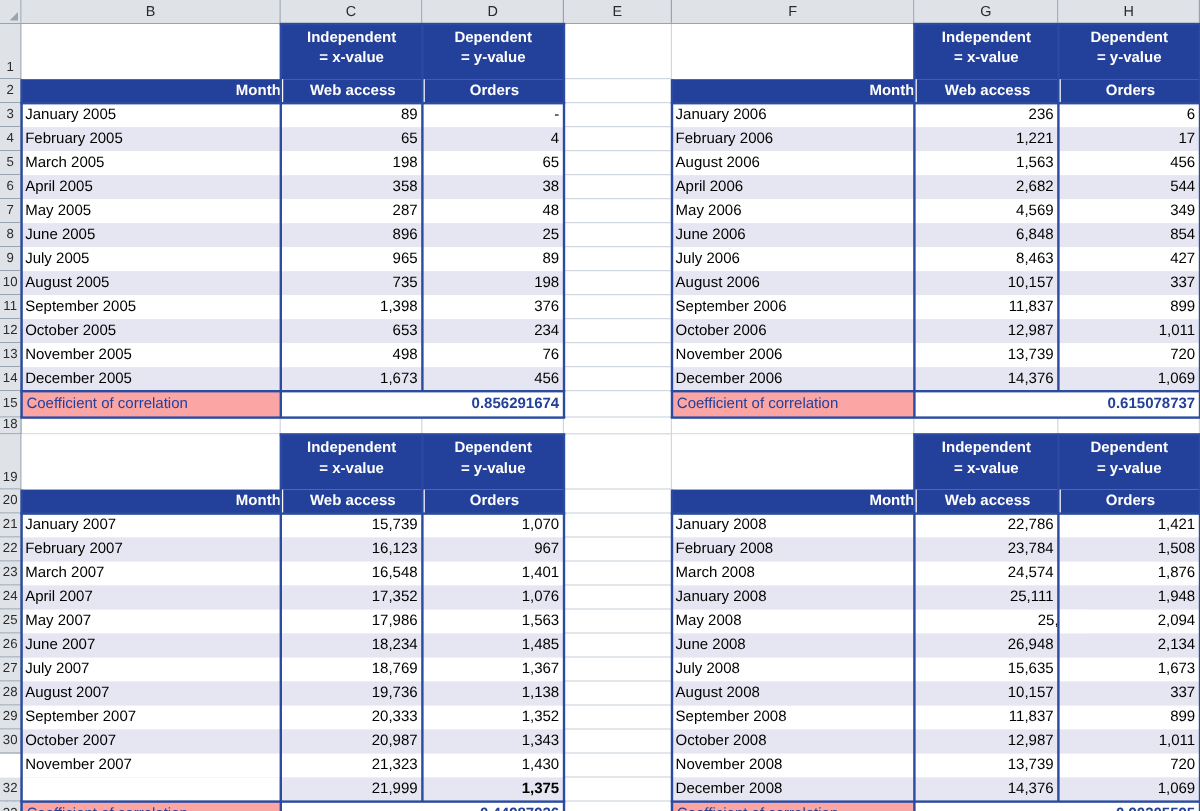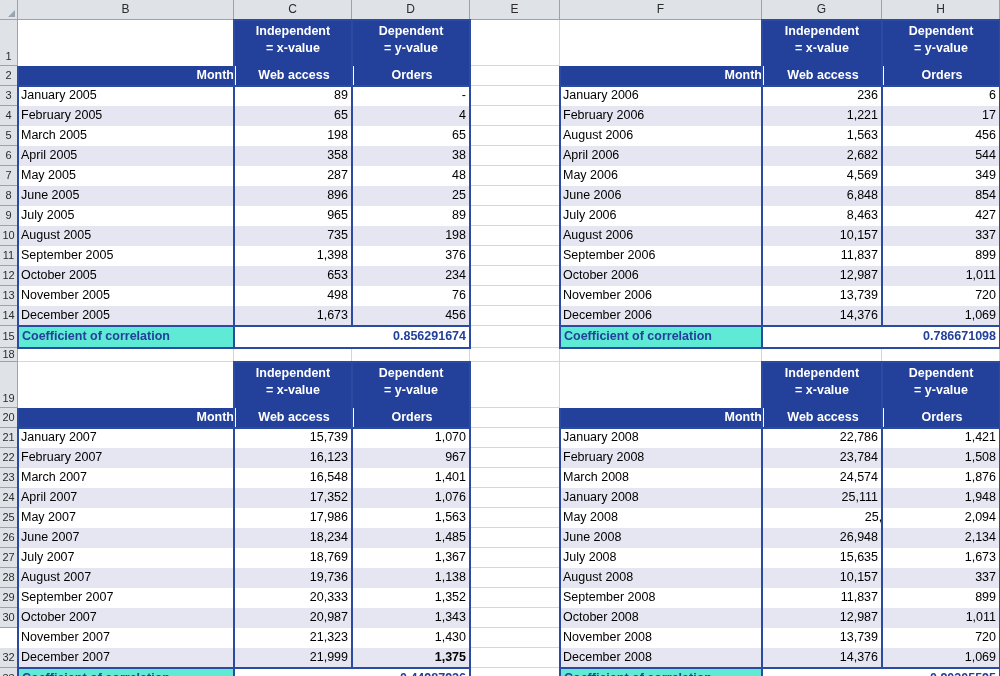--- a/index.html
+++ b/index.html
@@ -126,22 +126,22 @@
     line-height: 19px;
   }
   .hdr-sub {
     text-align: center;
     line-height: 19px;
   }
 
   
   .coef-label {
     color: #23409a;
-    font-weight: bold;
-    background: #5eead4;
+    font-weight: normal;
+    background: #fca5a5;
     text-align: left;
     padding-left: 4px;
     line-height: 21px;
   }
   .coef-value {
     color: #23409a;
     font-weight: bold;
     background: #ffffff;
     text-align: right;
     padding-right: 4px;
@@ -402,21 +402,21 @@
     <div class="cell c-label bg-alt" style="left: 560px; top: 266px; width: 202px; height: 20px;">October 2006</div>
     <div class="cell c-num bg-alt" style="left: 762px; top: 266px; width: 120px; height: 20px;">12,987</div>
     <div class="cell c-num bg-alt" style="left: 882px; top: 266px; width: 118px; height: 20px;">1,011</div>
     <div class="cell c-label bg-white" style="left: 560px; top: 286px; width: 202px; height: 20px;">November 2006</div>
     <div class="cell c-num bg-white" style="left: 762px; top: 286px; width: 120px; height: 20px;">13,739</div>
     <div class="cell c-num bg-white" style="left: 882px; top: 286px; width: 118px; height: 20px;">720</div>
     <div class="cell c-label bg-alt" style="left: 560px; top: 306px; width: 202px; height: 20px;">December 2006</div>
     <div class="cell c-num bg-alt" style="left: 762px; top: 306px; width: 120px; height: 20px;">14,376</div>
     <div class="cell c-num bg-alt" style="left: 882px; top: 306px; width: 118px; height: 20px;">1,069</div>
     <div class="cell coef-label" style="left: 560px; top: 326px; width: 202px; height: 22px;">Coefficient of correlation</div>
-    <div class="cell coef-value" style="left: 762px; top: 326px; width: 238px; height: 22px;">0.786671098</div>
+    <div class="cell coef-value" style="left: 762px; top: 326px; width: 238px; height: 22px;">0.615078737</div>
     <div class="bline bv" style="left: 559px; top: 66px; height: 282px;"></div>
     <div class="bline bv" style="left: 761px; top: 20px; height: 328px;"></div>
     <div class="bline bv" style="left: 881px; top: 20px; height: 306px;"></div>
     <div class="bline bv" style="left: 999px; top: 20px; height: 328px;"></div>
     <div class="bline bh" style="left: 761px; top: 19px; width: 240px;"></div>
     <div class="bline bh" style="left: 559px; top: 85px; width: 442px;"></div>
     <div class="bline bh" style="left: 559px; top: 325px; width: 442px;"></div>
     <div class="bline bh" style="left: 559px; top: 347px; width: 442px;"></div>
     <div class="cell bg-white" style="left: 18px; top: 362px; width: 216px; height: 46px;"></div>
     <div class="cell hdr-navy hdr-two-line" style="left: 234px; top: 362px; width: 118px; height: 46px;">
@@ -456,21 +456,20 @@
     <div class="cell c-num bg-alt" style="left: 352px; top: 568px; width: 118px; height: 20px;">1,138</div>
     <div class="cell c-label bg-white" style="left: 18px; top: 588px; width: 216px; height: 20px;">September 2007</div>
     <div class="cell c-num bg-white" style="left: 234px; top: 588px; width: 118px; height: 20px;">20,333</div>
     <div class="cell c-num bg-white" style="left: 352px; top: 588px; width: 118px; height: 20px;">1,352</div>
     <div class="cell c-label bg-alt" style="left: 18px; top: 608px; width: 216px; height: 20px;">October 2007</div>
     <div class="cell c-num bg-alt" style="left: 234px; top: 608px; width: 118px; height: 20px;">20,987</div>
     <div class="cell c-num bg-alt" style="left: 352px; top: 608px; width: 118px; height: 20px;">1,343</div>
     <div class="cell c-label bg-white" style="left: 18px; top: 628px; width: 216px; height: 20px;">November 2007</div>
     <div class="cell c-num bg-white" style="left: 234px; top: 628px; width: 118px; height: 20px;">21,323</div>
     <div class="cell c-num bg-white" style="left: 352px; top: 628px; width: 118px; height: 20px;">1,430</div>
-    <div class="cell c-label bg-alt" style="left: 18px; top: 648px; width: 216px; height: 20px;">December 2007</div>
     <div class="cell c-num bg-alt" style="left: 234px; top: 648px; width: 118px; height: 20px;">21,999</div>
     <div class="cell c-num bg-alt" style="left: 352px; top: 648px; width: 118px; height: 20px; font-weight: bold;">1,375</div>
     <div class="cell coef-label" style="left: 18px; top: 668px; width: 216px; height: 22px;">Coefficient of correlation</div>
     <div class="cell coef-value" style="left: 234px; top: 668px; width: 236px; height: 22px;">0.44987926</div>
     <div class="bline bv" style="left: 17px; top: 408px; height: 282px;"></div>
     <div class="bline bv" style="left: 233px; top: 362px; height: 328px;"></div>
     <div class="bline bv" style="left: 351px; top: 362px; height: 306px;"></div>
     <div class="bline bv" style="left: 469px; top: 362px; height: 328px;"></div>
     <div class="bline bh" style="left: 233px; top: 361px; width: 238px;"></div>
     <div class="bline bh" style="left: 17px; top: 427px; width: 454px;"></div>

